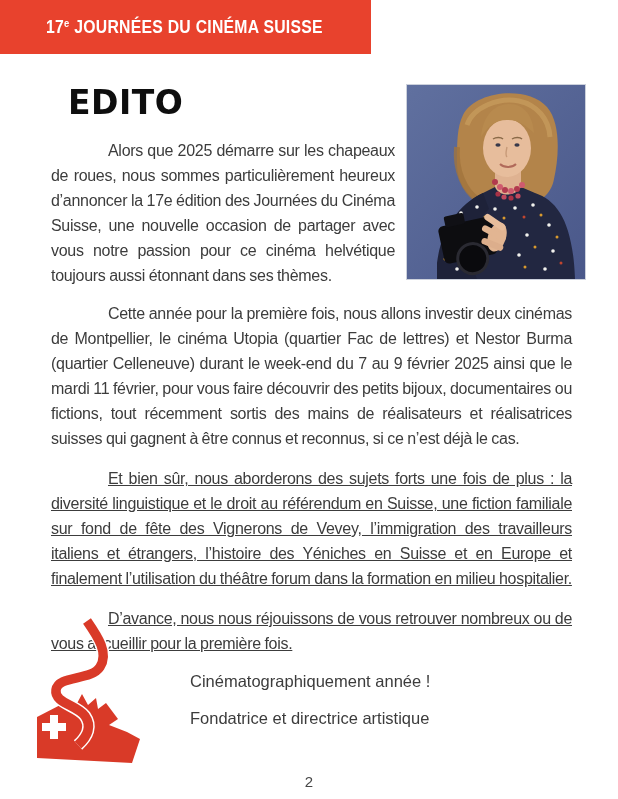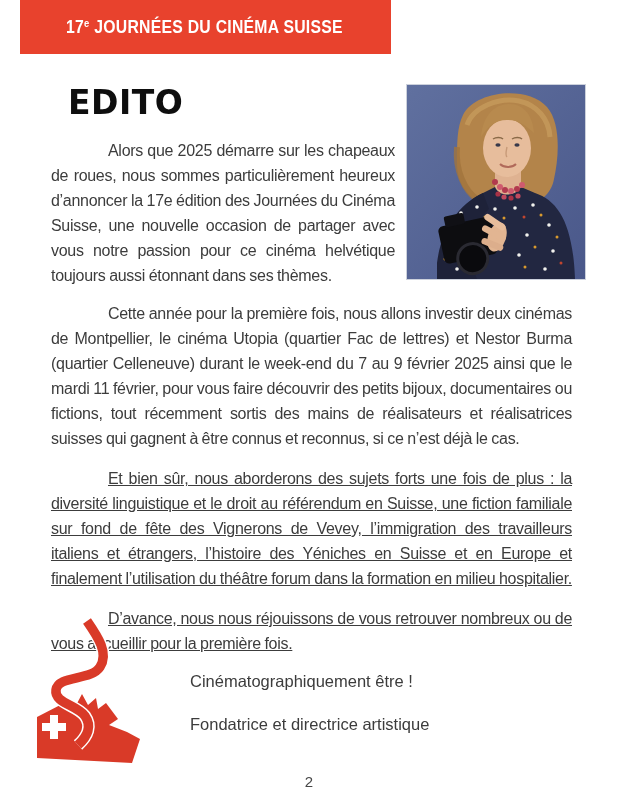--- a/index.html
+++ b/index.html
@@ -4,21 +4,21 @@
 <style>
   html,body { margin:0; padding:0; background:#ffffff; }
   .page {
     position:relative; width:618px; height:799px; background:#fff;
     font-family:"Liberation Sans", sans-serif; overflow:hidden;
   }
 
   
   .banner {
     position:absolute; top:0; left:0; width:371px; height:54px;
-    background:var(--banner-red,#e8422d); display:flex; align-items:center;margin-left:20px;
+    background:var(--banner-red,#e8422d); display:flex; align-items:center;
   }
   .banner-title {
     color:#ffffff; font-weight:bold; font-size:17.5px; letter-spacing:.3px;
     margin-left:46px; white-space:nowrap;
     transform:scaleX(.9); transform-origin:left center;
   }
   .banner-title .ord { font-size:10.5px; vertical-align:6px; font-weight:bold; }
 
   
   .content {
@@ -38,21 +38,21 @@
     margin:13px; font-size:16px; line-height:25px; letter-spacing:-.3px;
     word-spacing:-.5px; text-align:justify; text-indent:57px;
     color:var(--body-text,#3c3c3c); hyphens:auto;
   }
   .body-text p.para-gap { margin-top:15px;text-decoration:underline; }
 
   
   .closing { margin:10px 0 0 152px; font-size:16.5px; color:var(--body-text,#3c3c3c); }
   .closing .salutation { line-height:25px; }
   .closing .name { font-weight:bold; color:#1d1d1d; margin-top:9px; line-height:24px; }
-  .closing .role { margin-top:18px; line-height:24px; }
+  .closing .role { margin-top:12px; line-height:24px; }
 
   
   .logo { position:absolute; left:35px; top:617px; width:106px; height:147px; }
 
   
   .page-number {
     position:absolute; left:0; bottom:9px; width:100%; text-align:center;
     font-size:15px; color:#474747;
   }
 </style>
@@ -156,21 +156,21 @@
     <h1 class="edito">EDITO</h1>
 
     <div class="body-text">
       <p>Alors que 2025 démarre sur les chapeaux de roues, nous sommes particulièrement heureux d’annoncer la 17e édition des Journées du Cinéma Suisse, une nouvelle occasion de partager avec vous notre passion pour ce cinéma helvétique toujours aussi étonnant dans ses thèmes.</p>
       <p>Cette année pour la première fois, nous allons investir deux cinémas de Montpellier, le cinéma Utopia (quartier Fac de lettres) et Nestor Burma (quartier Celleneuve) durant le week-end du 7 au 9 février 2025 ainsi que le mardi 11 février, pour vous faire découvrir des petits bijoux, documentaires ou fictions, tout récemment sortis des mains de réalisateurs et réalisatrices suisses qui gagnent à être connus et reconnus, si ce n’est déjà le cas.</p>
       <p class="para-gap">Et bien sûr, nous aborderons des sujets forts une fois de plus : la diversité linguistique et le droit au référendum en Suisse, une fiction familiale sur fond de fête des Vignerons de Vevey, l’immigration des travailleurs italiens et étrangers, l’histoire des Yéniches en Suisse et en Europe et finalement l’utilisation du théâtre forum dans la formation en milieu hospitalier.</p>
       <p class="para-gap">D’avance, nous nous réjouissons de vous retrouver nombreux ou de vous accueillir pour la première fois.</p>
     </div>
 
     <div class="closing">
-      <div class="salutation">Cinématographiquement être !</div>
+      <div class="salutation">Cinématographiquement année !</div>
       <div class="role">Fondatrice et directrice artistique</div>
     </div>
 
   </div>
 
   <div class="logo" role="img" aria-label="red-film-strip-swiss-mountain-logo">
     <svg viewBox="0 0 106 147" width="106" height="147">
 
       <path d="M2,100 L33,84 L39,92 L47,77 L53,88 L61,81 L63,92 L71,86 L83,102 L74,108 L92,115 L105,122 L97,146 L2,141 Z" style="fill:var(--logo-red,#d93a28)"></path>
 

